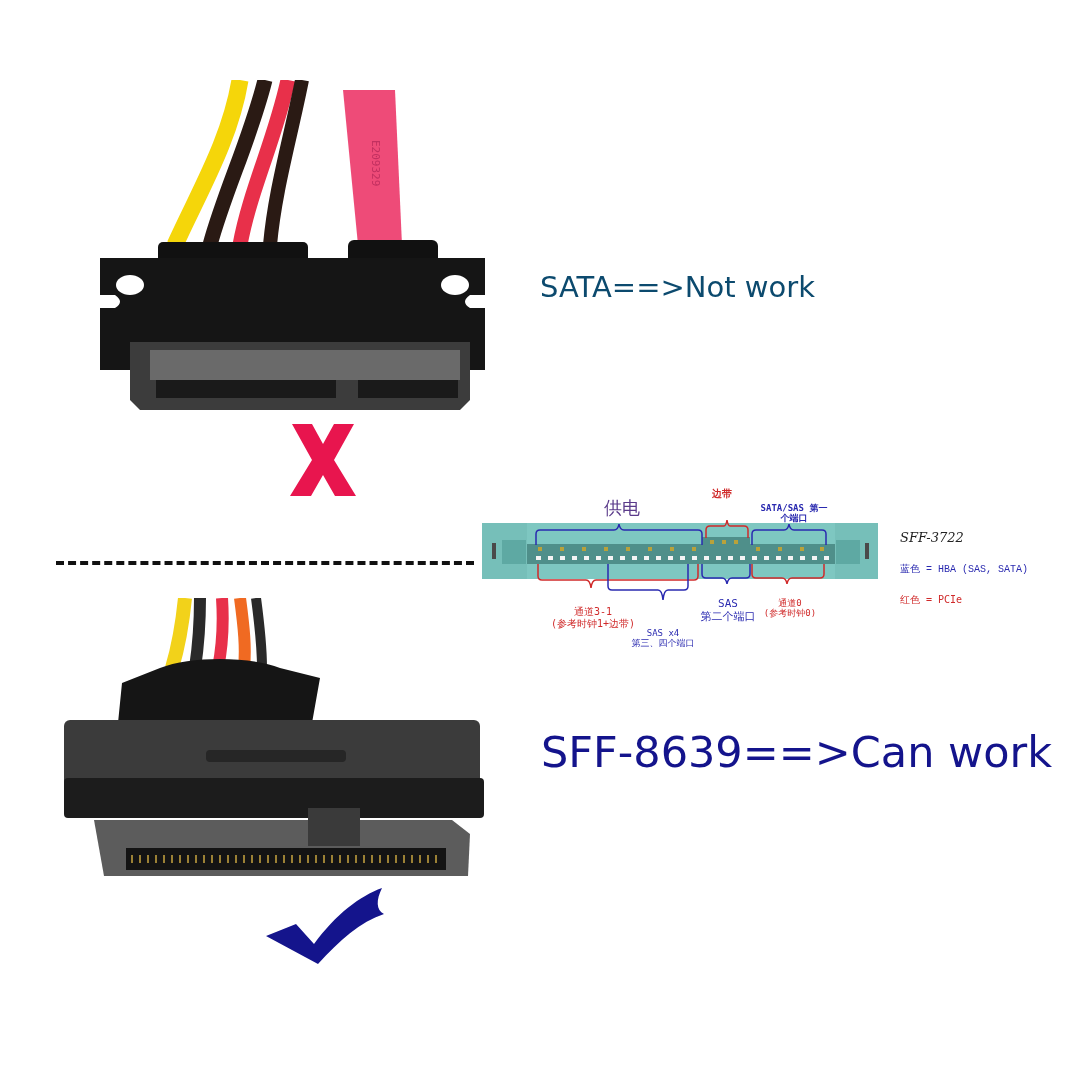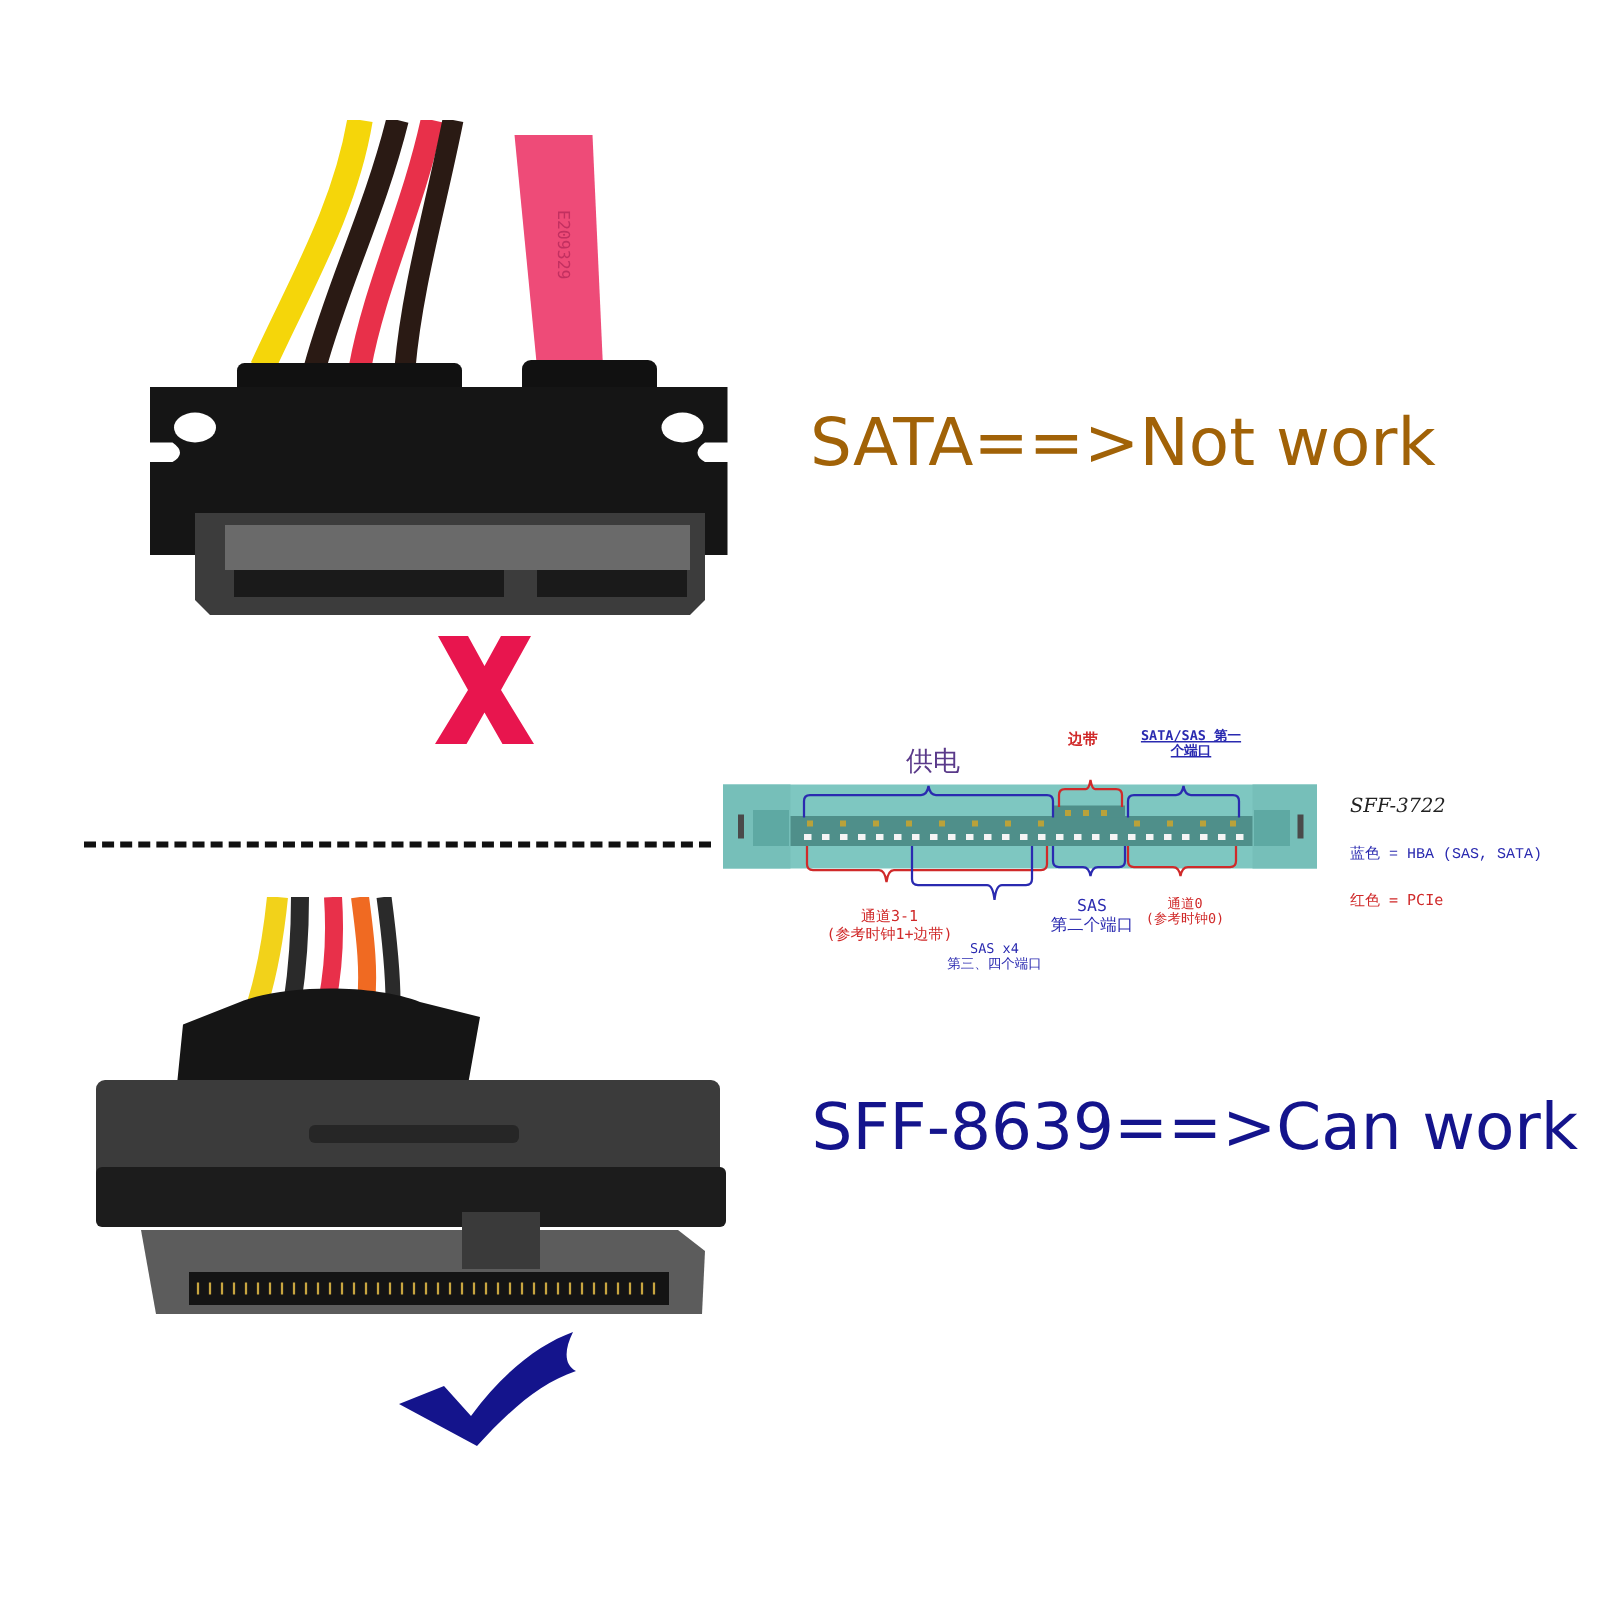--- a/index.html
+++ b/index.html
@@ -8,21 +8,21 @@
     .abs { position: absolute; }
 
     
     .headline {
       position: absolute;
       font-family: "DejaVu Sans", sans-serif;
       font-weight: 400;
       white-space: nowrap;
       letter-spacing: 0px;
     }
-    .headline.sata { left: 540px; top: 270px; font-size: 44px; color: #a16207; text-align: center; }
+    .headline.sata { left: 540px; top: 270px; font-size: 29px; color: #0c4a6e; text-align: center; }
     .headline.sff  { left: 541px; top: 727px; font-size: 43px; color: #14148c; }
 
     
     .divider {
       position: absolute; left: 56px; top: 561px; width: 418px; height: 0;
       border-top: 4px dashed #111;
     }
 
     
     .dlabel { position: absolute; font-family: "DejaVu Sans Mono", monospace; white-space: nowrap; text-align: center; line-height: 1.15; }
@@ -134,21 +134,21 @@
 
     <path d="M58 84 L58 96 Q58 100 62 100 L106 100 Q110 100 111 108 Q112 100 116 100 L214 100 Q218 100 218 96 L218 84" stroke="#d02a2a" stroke-width="1.5" fill="none"></path>
     <path d="M128 84 L128 106 Q128 110 132 110 L178 110 Q182 110 183 120 Q184 110 188 110 L204 110 Q208 110 208 106 L208 84" stroke="#2a2ab0" stroke-width="1.5" fill="none"></path>
     <path d="M222 84 L222 94 Q222 98 226 98 L242 98 Q246 98 247 104 Q248 98 252 98 L266 98 Q270 98 270 94 L270 84" stroke="#2a2ab0" stroke-width="1.5" fill="none"></path>
     <path d="M272 84 L272 94 Q272 98 276 98 L302 98 Q306 98 307 104 Q308 98 312 98 L340 98 Q344 98 344 94 L344 84" stroke="#d02a2a" stroke-width="1.5" fill="none"></path>
   </svg>
 
   
   <div class="dlabel purple-t" style="left:124px;top:18px;font-size:18px;font-family:'DejaVu Sans',sans-serif;">供电</div>
   <div class="dlabel red-t" style="left:232px;top:8px;font-size:10px;font-weight:bold;font-family:'DejaVu Sans',sans-serif;">边带</div>
-  <div class="dlabel blue-t" style="left:278px;top:6px;width:72px;font-size:9px;font-weight:bold;text-decoration:underline;">
+  <div class="dlabel blue-t" style="left:278px;top:23px;width:72px;font-size:9px;font-weight:bold;">
     <div>SATA/SAS 第一</div>
     <div>个端口</div>
   </div>
 
   
   <div class="dlabel red-t" style="left:48px;top:126px;width:130px;font-size:10px;text-align:center;">
     <div>通道3-1</div>
     <div>(参考时钟1+边带)</div>
   </div>
   <div class="dlabel blue-t" style="left:140px;top:148px;width:86px;font-size:9px;">

